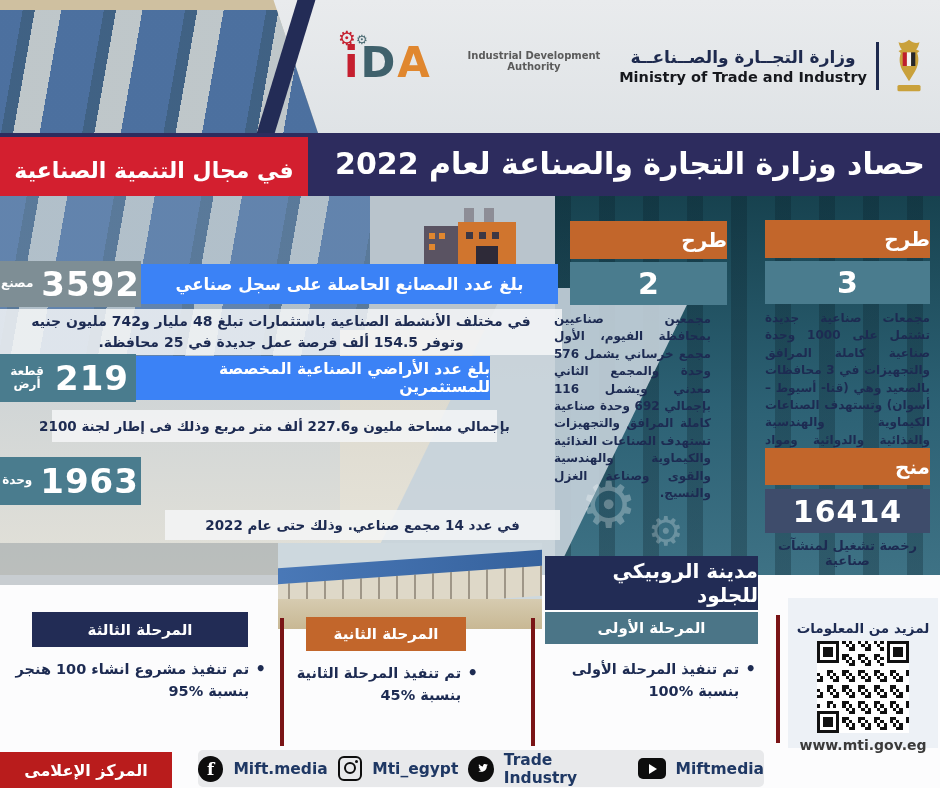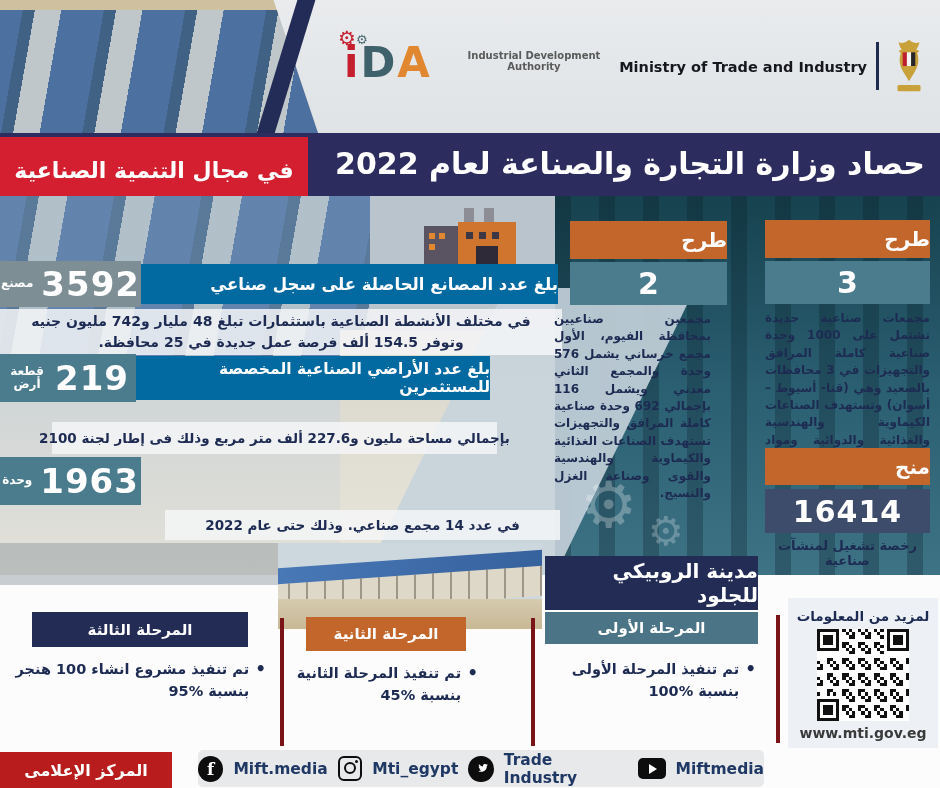--- a/index.html
+++ b/index.html
@@ -1,21 +1,21 @@
 <!DOCTYPE html>
 <html><head>
 <meta charset="utf-8">
 <style>
   html,body{margin:0;padding:0;background:#888;}
   #canvas{position:relative;width:940px;height:788px;margin:0 auto;overflow:hidden;
     font-family:"DejaVu Sans",sans-serif;background:#b9c4cc;}
   .abs{position:absolute;}
   .rtl{direction:rtl;}
   .flexc{display:flex;align-items:center;justify-content:center;}
-  .bar-orange{background:#0369a1;color:#fff;font-weight:bold;display:flex;align-items:center;justify-content:flex-start;}
+  .bar-orange{background:#3b82f6;color:#fff;font-weight:bold;display:flex;align-items:center;justify-content:center;}
   .numbox{display:flex;align-items:center;justify-content:center;gap:8px;color:#fff;font-weight:bold;direction:rtl;}
   .numbox .val{font-size:34px;letter-spacing:1px;}
   .numbox .unit{font-size:12px;line-height:1.1;text-align:center;}
   .subband{background:rgba(244,246,247,0.85);display:flex;align-items:center;justify-content:center;
     color:#1d2b52;font-weight:bold;direction:rtl;text-align:center;}
   .colhdr{background:#c2662b;color:#fff;font-weight:bold;font-size:20px;display:flex;align-items:center;justify-content:flex-end;}
   .colval{background:#4a7c8e;color:#fff;font-weight:bold;font-size:30px;display:flex;align-items:center;justify-content:center;}
   .colpar{color:#1d2b52;font-weight:bold;font-size:12px;line-height:1.45;direction:rtl;text-align:justify;}
   .phase-bullet{display:flex;direction:rtl;gap:6px;color:#1d2b52;font-weight:bold;font-size:14.5px;line-height:1.55;text-align:right;}
   .phase-bullet .dot{font-size:17px;line-height:1.3;}
@@ -40,20 +40,21 @@
     <span class="abs" style="left:6px;top:-2px;font-size:20px;color:#c51f2f;">⚙</span>
     <span class="abs" style="left:24px;top:4px;font-size:13px;color:#4a6a72;">⚙</span>
     <div class="abs" style="left:12px;top:14px;font-size:42px;font-weight:bold;letter-spacing:2px;line-height:1;">
       <span style="color:#c51f2f;">i</span><span style="color:#3f616c;">D</span><span style="color:#e0872f;">A</span>
     </div>
     <div class="abs" style="left:118px;top:22px;width:168px;font-size:10px;font-weight:bold;color:#5a5a5a;text-align:center;">Industrial Development Authority</div>
   </div>
 
   <div class="abs" style="left:618px;top:28px;width:312px;height:76px;display:flex;align-items:center;justify-content:flex-end;gap:9px;">
     <div style="text-align:center;">
+      <div class="rtl" style="font-size:17px;font-weight:bold;color:#1e2a4e;">وزارة التجــارة والصــناعــة</div>
       <div style="font-size:14.5px;font-weight:bold;color:#16181d;margin-top:2px;">Ministry of Trade and Industry</div>
     </div>
     <div style="width:3px;height:48px;background:#1e2a4e;"></div>
     <svg width="42" height="58" viewBox="0 0 40 52">
       <path d="M20 1c4 3.5 7.5 3.5 10 2.4-1 3-1.3 5-3.2 7l3.2 1.2-2.2 2c2.2 6 1 12.4-2 17.4l-5.8 9.5-5.8-9.5c-3-5-4.2-11.4-2-17.4l-2.2-2 3.2-1.2c-1.9-2-2.2-4-3.2-7C12.5 4.5 16 4.5 20 1z" fill="#c9a13b"></path>
       <rect x="14" y="13" width="4" height="13" fill="#bf1e2e"></rect>
       <rect x="18" y="13" width="4" height="13" fill="#f4f4f4"></rect>
       <rect x="22" y="13" width="4" height="13" fill="#26262a"></rect>
       <rect x="9" y="44" width="22" height="6" rx="1.5" fill="#c9a13b"></rect>
     </svg>
@@ -104,21 +105,21 @@
     <span style="max-width:530px;display:inline-block;">في مختلف الأنشطة الصناعية باستثمارات تبلغ 48 مليار و742 مليون جنيه وتوفر 154.5 ألف فرصة عمل جديدة في 25 محافظة.</span>
   </div>
 
   <div class="abs rtl bar-orange" style="left:136px;top:356px;width:354px;height:44px;font-size:15.5px;">
     <span>بلغ عدد الأراضي الصناعية المخصصة للمستثمرين</span>
   </div>
   <div class="abs numbox" style="left:0;top:354px;width:136px;height:48px;background:#4a7c8e;">
     <span class="val">219</span>
     <span class="unit" style="width:40px;">قطعة أرض</span>
   </div>
-  <div class="abs subband" style="left:52px;top:422px;width:445px;height:32px;font-size:13.5px;white-space:nowrap;">
+  <div class="abs subband" style="left:52px;top:410px;width:445px;height:32px;font-size:13.5px;white-space:nowrap;">
     <span>بإجمالي مساحة مليون و227.6 ألف متر مربع وذلك فى إطار لجنة 2100</span>
   </div>
 
   <div class="abs numbox" style="left:0;top:457px;width:141px;height:48px;background:#4a7c8e;">
     <span class="val">1963</span>
     <span class="unit">وحدة</span>
   </div>
   <div class="abs subband" style="left:165px;top:510px;width:395px;height:30px;font-size:13.5px;white-space:nowrap;">
     <span>في عدد 14 مجمع صناعي. وذلك حتى عام 2022</span>
   </div>
@@ -182,21 +183,21 @@
   <div class="abs phase-bullet" style="left:14px;top:658px;width:252px;">
     <span class="dot">•</span>
     <span>تم تنفيذ مشروع انشاء 100 هنجر بنسبة %95</span>
   </div>
 
   <div class="abs sep" style="left:280px;top:618px;height:128px;"></div>
   <div class="abs sep" style="left:531px;top:618px;height:128px;"></div>
   <div class="abs sep" style="left:776px;top:615px;height:128px;"></div>
 
   <div class="abs" style="left:788px;top:598px;width:150px;height:150px;background:#edf1f6;">
-    <div class="rtl" style="margin-top:10px;text-align:center;font-size:13.5px;font-weight:bold;color:#1d2b52;">لمزيد من المعلومات</div>
+    <div class="rtl" style="margin-top:22px;text-align:center;font-size:13.5px;font-weight:bold;color:#1d2b52;">لمزيد من المعلومات</div>
     <svg id="qr-svg" width="92" height="92" viewBox="0 0 29 29" style="display:block;margin:5px auto 0;background:#fff;" shape-rendering="crispEdges">
       <g fill="#111">
         <rect x="0" y="0" width="7" height="7"></rect>
           <rect x="22" y="0" width="7" height="7"></rect>
           <rect x="0" y="22" width="7" height="7"></rect>
       </g>
       <g fill="#fff">
         <rect x="1" y="1" width="5" height="5"></rect>
           <rect x="23" y="1" width="5" height="5"></rect>
           <rect x="1" y="23" width="5" height="5"></rect>

